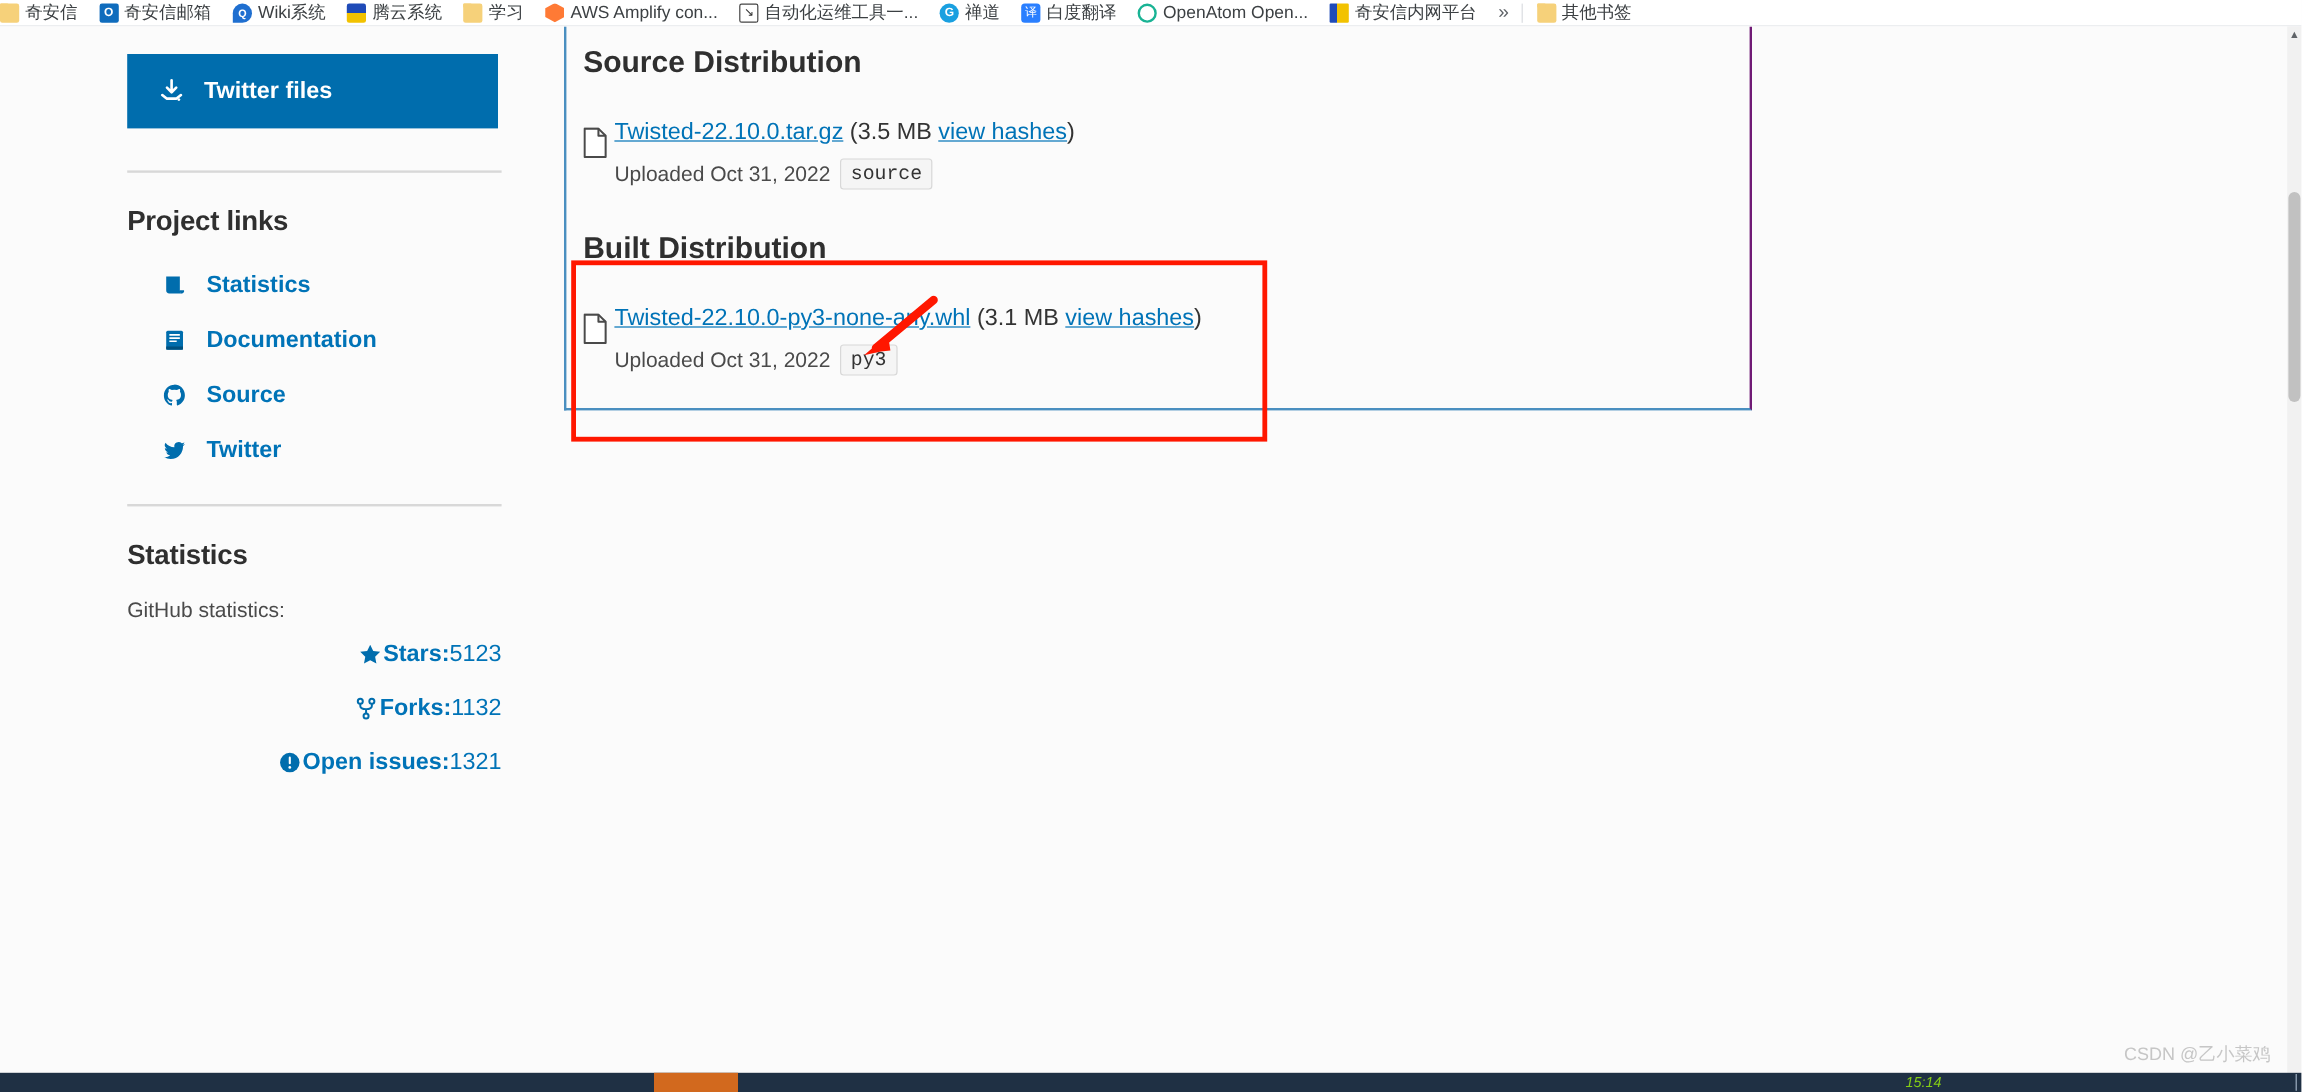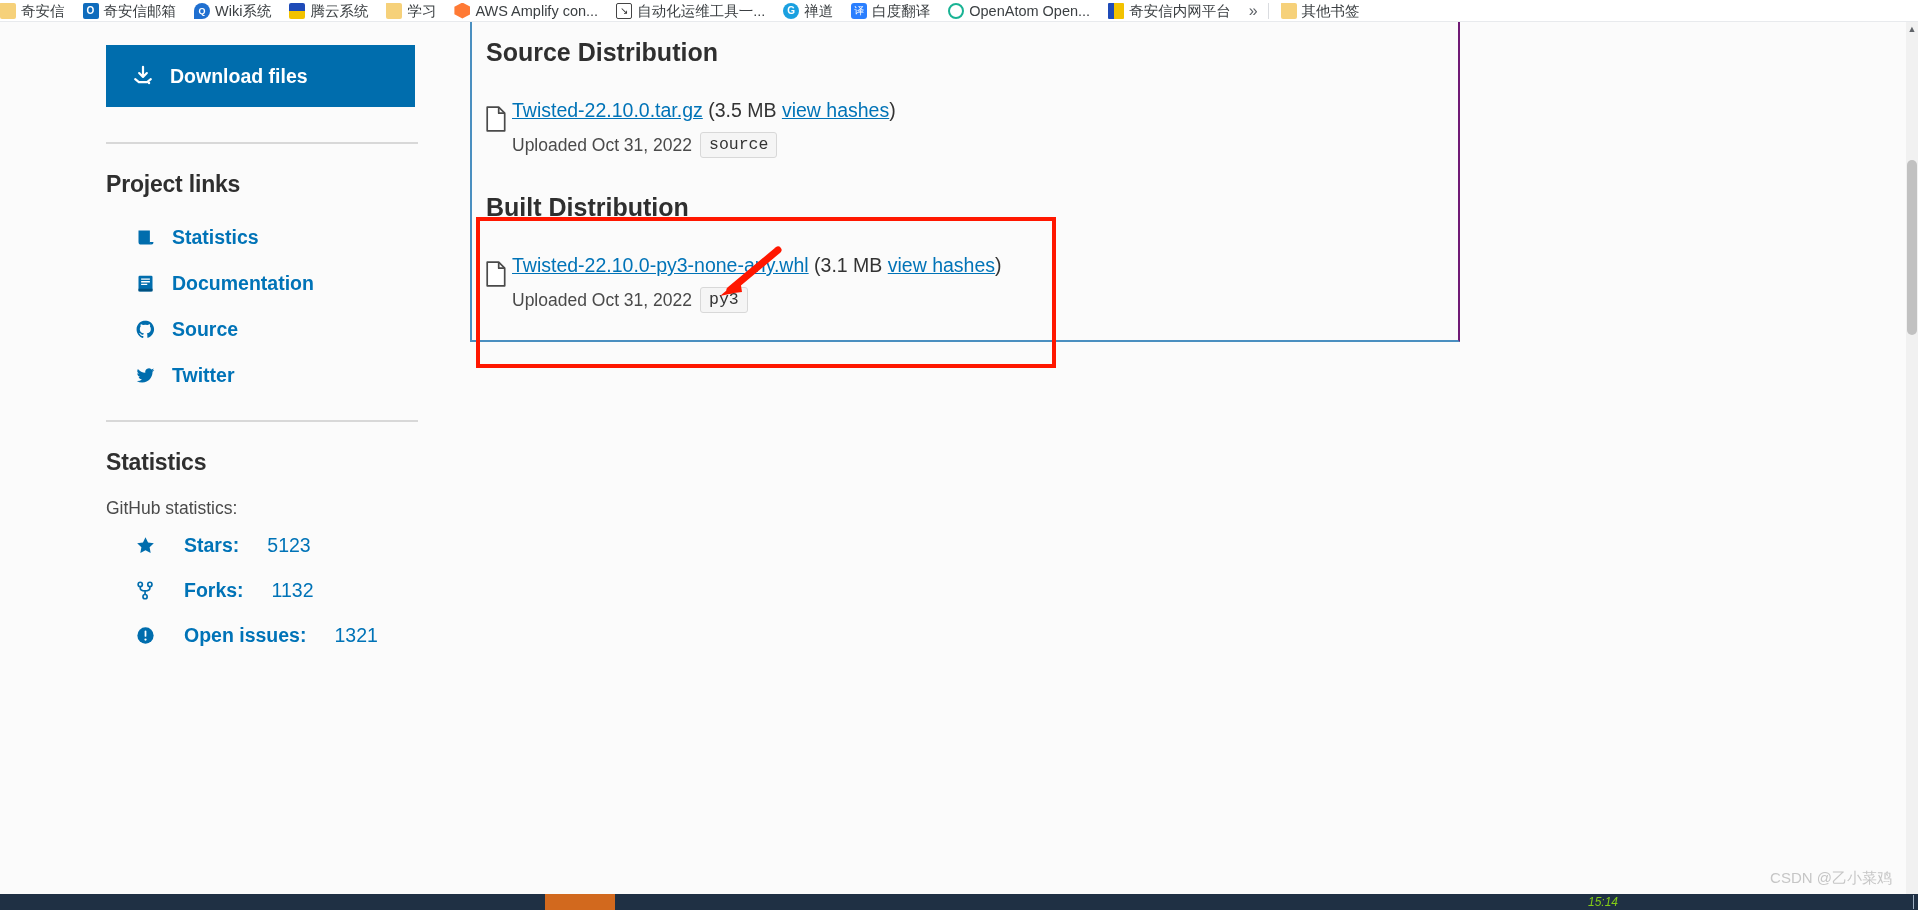--- a/index.html
+++ b/index.html
@@ -63,21 +63,21 @@
   .hr { height: 2px; background: #d8d8d8; margin: 35px 0 0 0; width: 312px; }
   .sec-title { font-size: 23px; font-weight: 700; color: #2f2f2f; margin-top: 27px; letter-spacing: -0.2px;}
   .link-list { margin-top: 16px; list-style: none; }
   .link-item {
     display: flex; align-items: center; gap: 16px;
     padding: 11.5px 0 11.5px 28px; cursor: pointer;
   }
   .link-icon { width: 22px; height: 22px; flex: 0 0 22px; color: #006dad; display:flex; align-items:center; justify-content:center;}
   .link-text { font-size: 19.5px; color: #0073b7; font-weight: 600; }
   .stat-caption { font-size: 17.5px; color: #4a4a4a; margin-top: 22px; }
-  .stat-item { display:flex; align-items:center; gap:28px; padding: 11px 0 11px 28px; }
+  .stat-item { display:flex; align-items:center; gap:0; padding: 11px 0 11px 28px; justify-content: flex-end; }
   .stat-label { font-size: 19.5px; color: #0073b7; font-weight: 700; }
   .stat-value { font-size: 19.5px; color: #0073b7; font-weight: 400; }
 
   
   .main { position: absolute; left: 470px; top: 0; width: 990px; height: 320px;
           border-left: 2px solid #4a8fc0; border-right: 2px solid #701a75; border-bottom: 2px solid #4a8fc0; }
   .main-title { font-size: 25px; font-weight: 700; color: #2f2f2f; margin: 16px 0 0 14px; }
 
   .dist-row { display: flex; align-items: flex-start; gap: 6px; margin: 30px 0 0 14px; }
   .file-icon { width: 20px; height: 26px; flex: 0 0 20px; margin-top: 9px; }
@@ -178,21 +178,21 @@
     <div class="sidebar">
 
       <div class="dl-btn">
         <span class="dl-icon">
           <svg viewBox="0 0 24 24" width="22" height="22" aria-hidden="true">
             <path d="M12 2v10M12 13l-4.2-4.2M12 13l4.2-4.2" stroke="#ffffff" stroke-width="2.4" fill="none" stroke-linecap="round"></path>
             <path d="M3.5 15.5l4 3.2h9l4-3.2" stroke="#ffffff" stroke-width="2.4" fill="none" stroke-linecap="round" stroke-linejoin="round"></path>
             <circle cx="18.6" cy="19.6" r="1.3" fill="#ffffff"></circle>
           </svg>
         </span>
-        <span>Download files</span>
+        <span>Twitter files</span>
       </div>
 
       <div class="hr"></div>
 
       <div class="sec-title">Project links</div>
 
       <ul class="link-list">
         <li class="link-item">
           <span class="link-icon">
             <svg viewBox="0 0 24 24" width="21" height="21">

